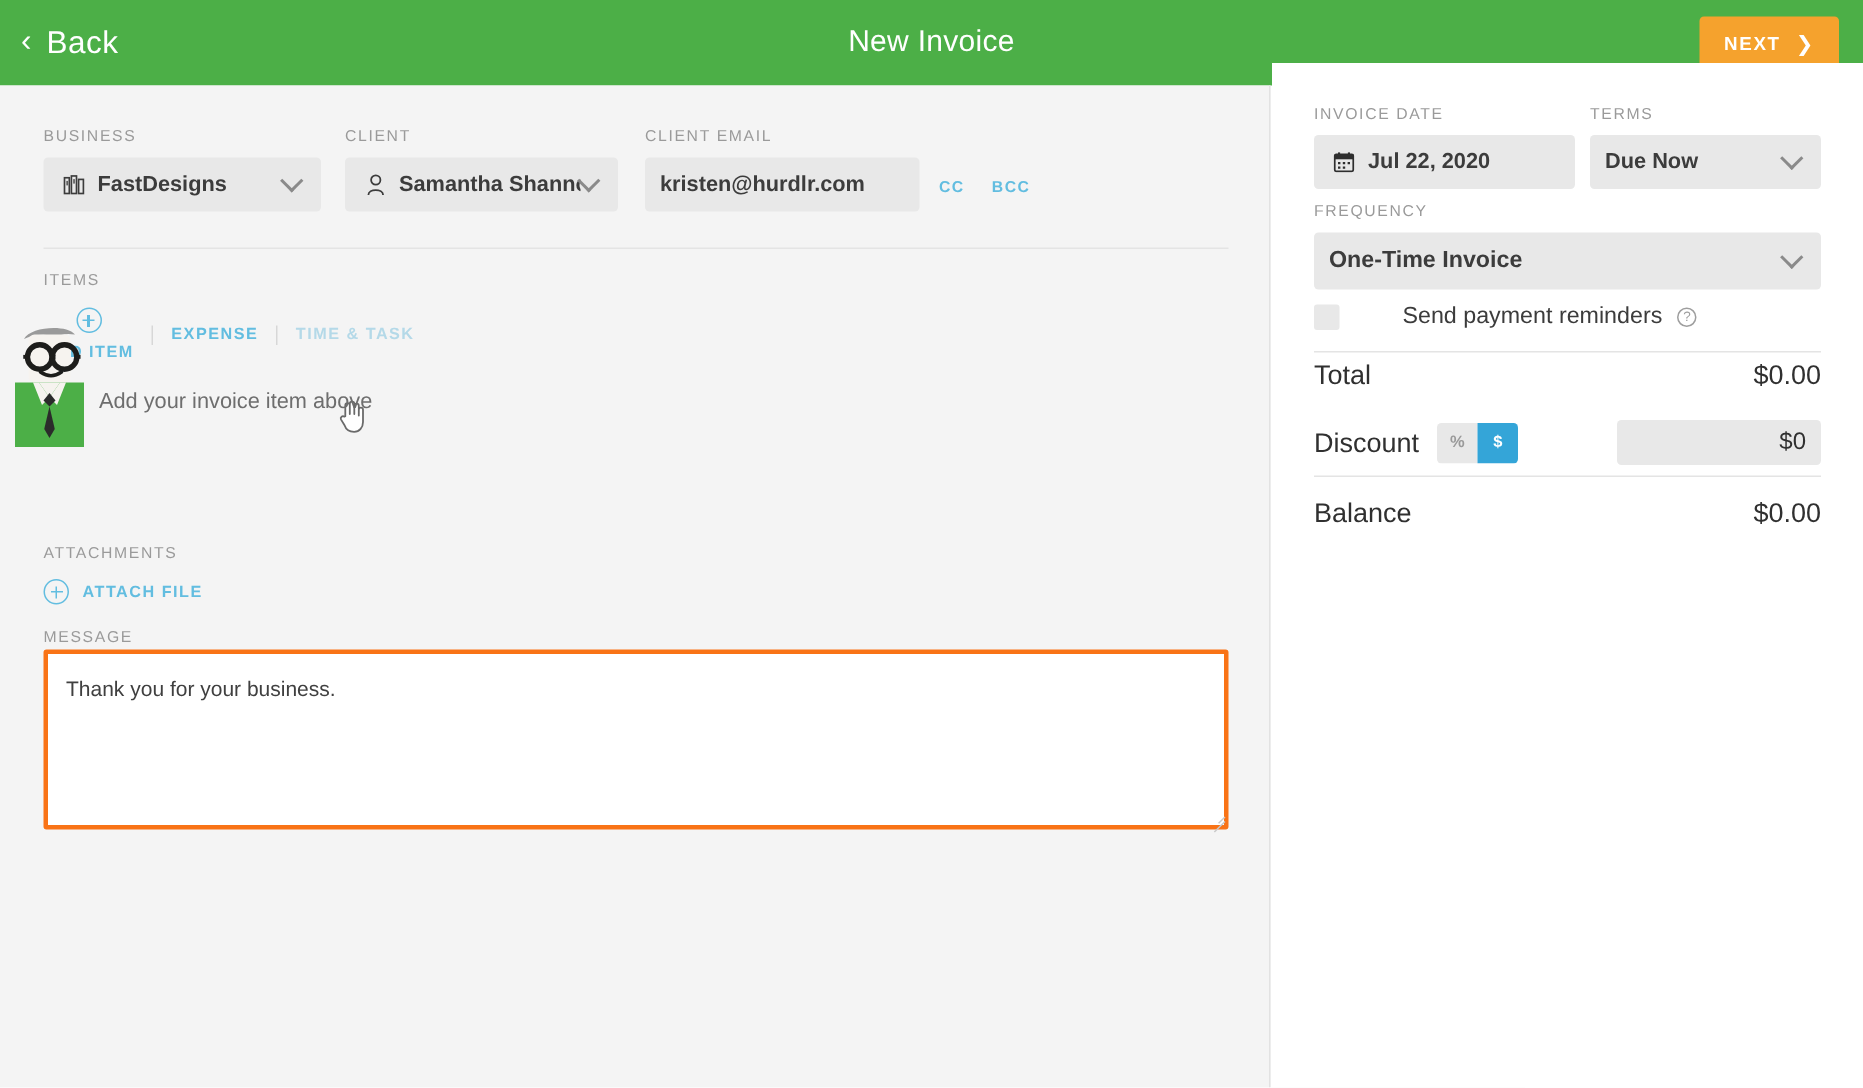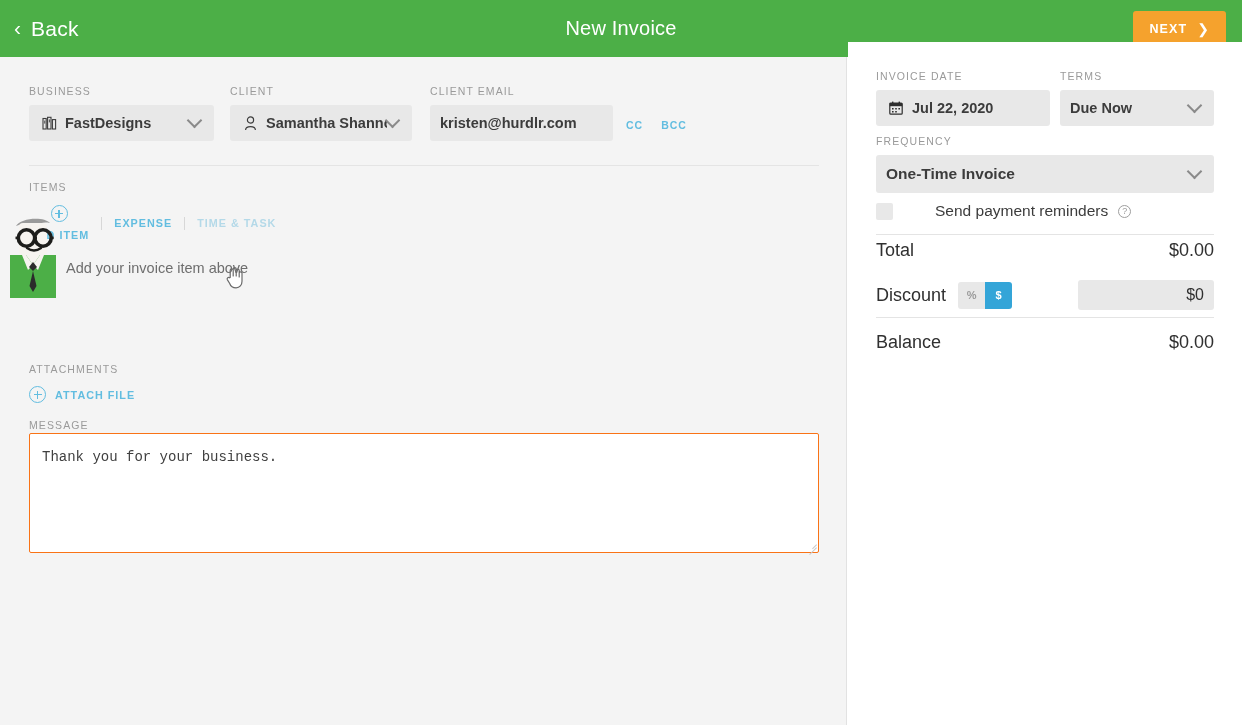--- a/index.html
+++ b/index.html
@@ -239,26 +239,26 @@
     letter-spacing: 1px;
     color: #62bde0;
   }
   .msg-label { position: absolute; left: 29px; top: 362px; }
   .msg-box {
     position: absolute;
     left: 29px; top: 376px;
     width: 790px;
     height: 120px;
     background: #ffffff;
-    border: 1px solid #f97316;
+    border: 3px solid #f97316;
     border-radius: 2px;
     padding: 14px 12px;
     font-size: 14px;
     color: #404040;
-    font-family: Liberation Mono, monospace;
+    font-family: Liberation Sans, sans-serif;
     resize: none;
     line-height: 1.4;
   }
   .resize-grip {
     position: absolute;
     left: 806px; top: 481px;
     width: 11px; height: 11px;
     pointer-events: none;
   }
   .resize-grip i {

